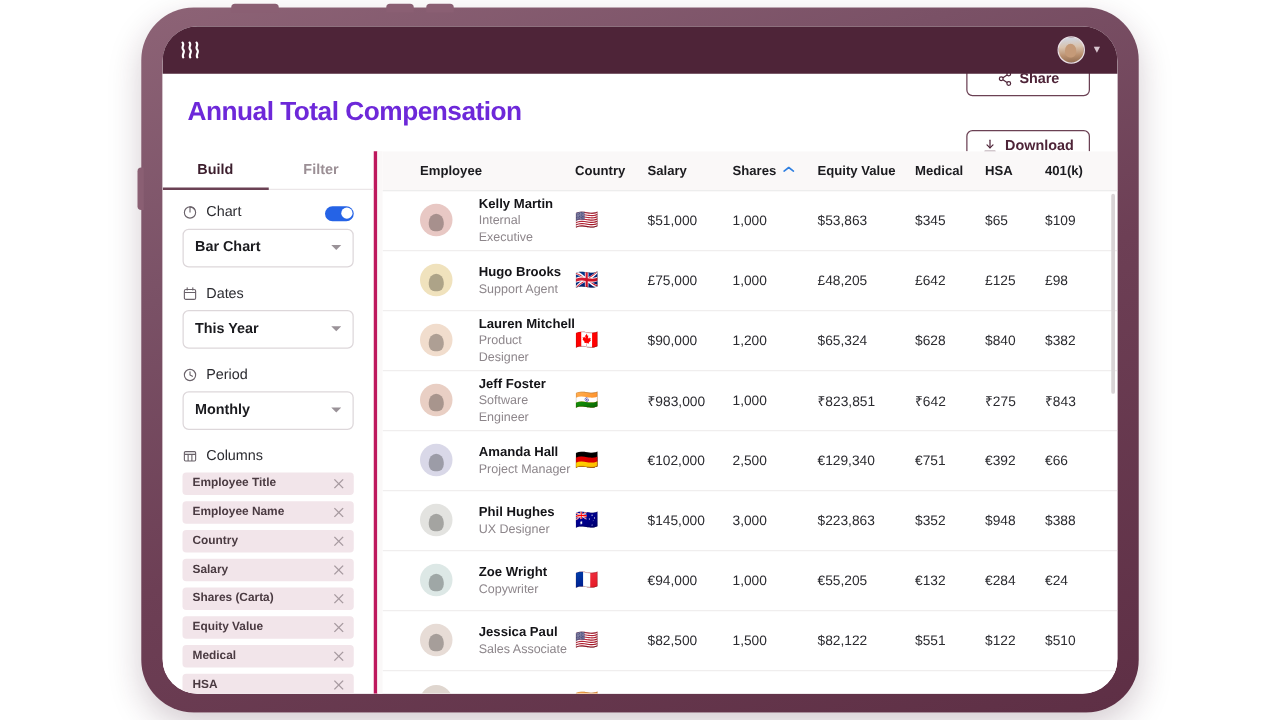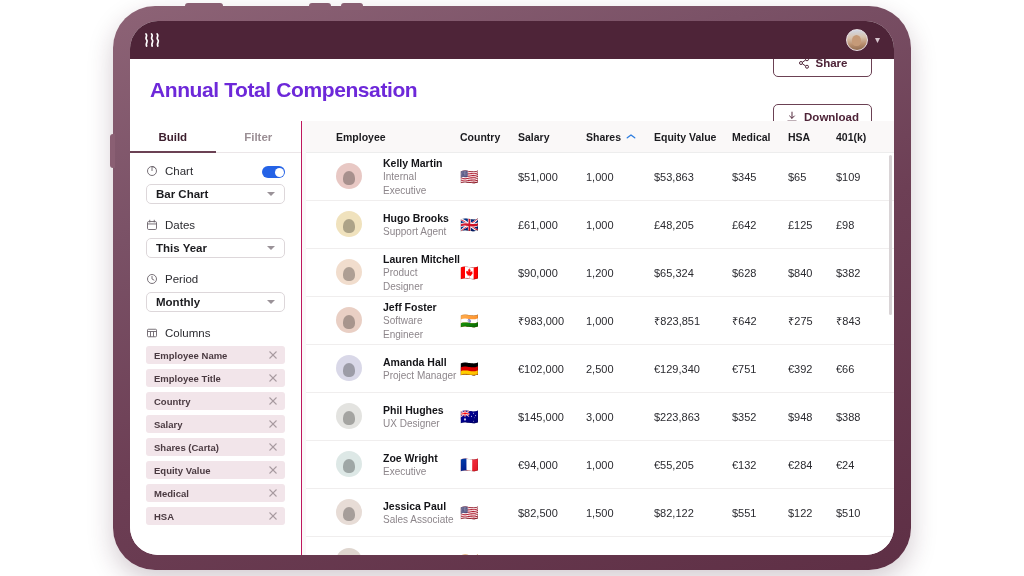--- a/index.html
+++ b/index.html
@@ -100,21 +100,21 @@
   }
   .hbtn svg { display: block; }
 
   
   #body { display: flex; height: calc(534px - 38px - 62px); }
 
   
   #sidebar {
     width: 172px; flex: 0 0 172px;
     background: #fff;
-    border-right: 1px solid #be185d;
+    border-right: 3px solid #be185d;
     display: flex; flex-direction: column;
     overflow: hidden;
   }
   #tabs { display: flex; border-bottom: 1px solid #ebe6e8; height: 32px; }
   .tab {
     flex: 1; display: flex; align-items: center; justify-content: center;
     font-size: 11.5px; font-weight: 700; color: #9b8f95;
     cursor: pointer; position: relative;
   }
   .tab.active { color: #3c1e2d; }
@@ -133,21 +133,21 @@
   .toggle {
     position: absolute; right: 0; top: 1px;
     width: 23px; height: 12px; border-radius: 7px;
     background: #2563e6;
   }
   .toggle::after {
     content: ""; position: absolute; right: 1.5px; top: 1.5px;
     width: 9px; height: 9px; border-radius: 50%; background: #fff;
   }
   .sb-select {
-    height: 20px; border: 1px solid #ddd7da; border-radius: 5px;
+    height: 31px; border: 1px solid #ddd7da; border-radius: 5px;
     display: flex; align-items: center; padding: 0 9px;
     font-size: 11.5px; font-weight: 700; color: #1b1b1f;
     background: #fff; position: relative; cursor: pointer;
   }
   .sb-select .caret {
     position: absolute; right: 9px; top: 50%; margin-top: -2px;
     width: 0; height: 0;
     border-left: 4px solid transparent; border-right: 4px solid transparent;
     border-top: 4px solid #9a9298;
   }
@@ -338,30 +338,30 @@
                   <rect x="2" y="3" width="12" height="10" rx="1.2" stroke="#6a626a" stroke-width="1.2" fill="none"></rect>
                   <line x1="2" y1="6" x2="14" y2="6" stroke="#6a626a" stroke-width="1.2"></line>
                   <line x1="6" y1="6" x2="6" y2="13" stroke="#6a626a" stroke-width="1.2"></line>
                   <line x1="10" y1="6" x2="10" y2="13" stroke="#6a626a" stroke-width="1.2"></line>
                 </svg>
               </span>
               <span>Columns</span>
             </div>
             <div id="chips">
                 <div class="chip">
+                  <span>Employee Title</span>
+                  <span class="x">
+                    <svg width="10" height="10" viewBox="0 0 10 10">
+                      <line x1="1.5" y1="1.5" x2="8.5" y2="8.5" stroke="#6b5e64" stroke-width="1.1"></line>
+                      <line x1="8.5" y1="1.5" x2="1.5" y2="8.5" stroke="#6b5e64" stroke-width="1.1"></line>
+                    </svg>
+                  </span>
+                </div>
+                <div class="chip">
                   <span>Employee Name</span>
-                  <span class="x">
-                    <svg width="10" height="10" viewBox="0 0 10 10">
-                      <line x1="1.5" y1="1.5" x2="8.5" y2="8.5" stroke="#6b5e64" stroke-width="1.1"></line>
-                      <line x1="8.5" y1="1.5" x2="1.5" y2="8.5" stroke="#6b5e64" stroke-width="1.1"></line>
-                    </svg>
-                  </span>
-                </div>
-                <div class="chip">
-                  <span>Employee Title</span>
                   <span class="x">
                     <svg width="10" height="10" viewBox="0 0 10 10">
                       <line x1="1.5" y1="1.5" x2="8.5" y2="8.5" stroke="#6b5e64" stroke-width="1.1"></line>
                       <line x1="8.5" y1="1.5" x2="1.5" y2="8.5" stroke="#6b5e64" stroke-width="1.1"></line>
                     </svg>
                   </span>
                 </div>
                 <div class="chip">
                   <span>Country</span>
                   <span class="x">
@@ -471,21 +471,21 @@
             </div>
             <div class="row">
               <div class="cell emp-cell c-emp">
                 <div class="avatar" style="background: rgb(240, 226, 189);"></div>
                 <div>
                   <div class="emp-name">Hugo Brooks</div>
                   <div class="emp-title">Support Agent</div>
                 </div>
               </div>
               <div class="cell flag c-ctry">🇬🇧</div>
-              <div class="cell c-sal">£61,000</div>
+              <div class="cell c-sal">£75,000</div>
               <div class="cell c-shr">1,000</div>
               <div class="cell c-eq">£48,205</div>
               <div class="cell c-med">£642</div>
               <div class="cell c-hsa">£125</div>
               <div class="cell c-401">£98</div>
             </div>
             <div class="row">
               <div class="cell emp-cell c-emp">
                 <div class="avatar" style="background: rgb(241, 221, 205);"></div>
                 <div>
@@ -547,21 +547,21 @@
               <div class="cell c-eq">$223,863</div>
               <div class="cell c-med">$352</div>
               <div class="cell c-hsa">$948</div>
               <div class="cell c-401">$388</div>
             </div>
             <div class="row">
               <div class="cell emp-cell c-emp">
                 <div class="avatar" style="background: rgb(221, 232, 230);"></div>
                 <div>
                   <div class="emp-name">Zoe Wright</div>
-                  <div class="emp-title">Executive</div>
+                  <div class="emp-title">Copywriter</div>
                 </div>
               </div>
               <div class="cell flag c-ctry">🇫🇷</div>
               <div class="cell c-sal">€94,000</div>
               <div class="cell c-shr">1,000</div>
               <div class="cell c-eq">€55,205</div>
               <div class="cell c-med">€132</div>
               <div class="cell c-hsa">€284</div>
               <div class="cell c-401">€24</div>
             </div>

